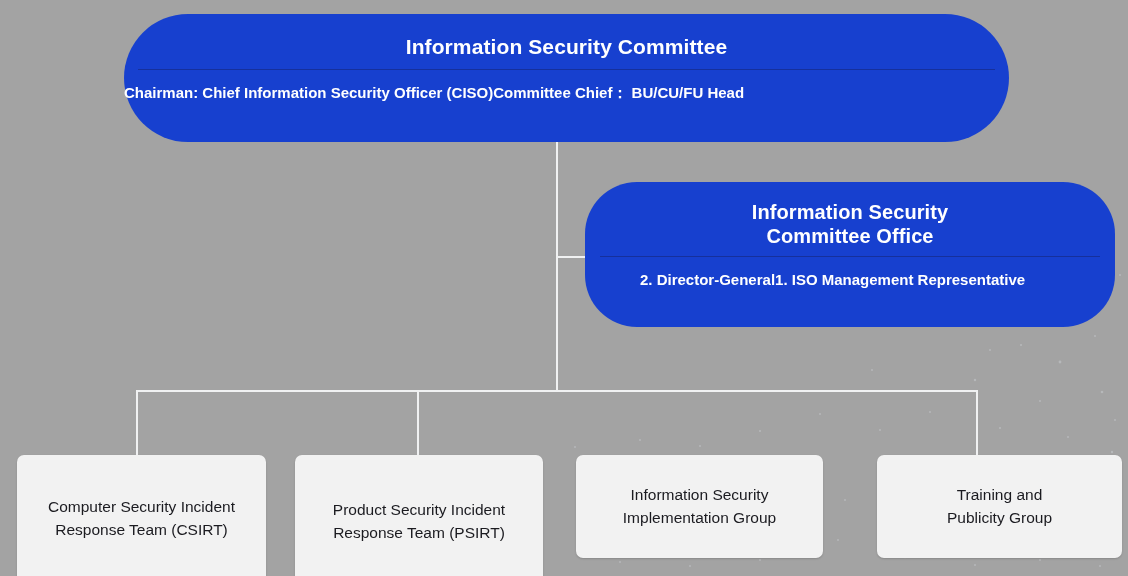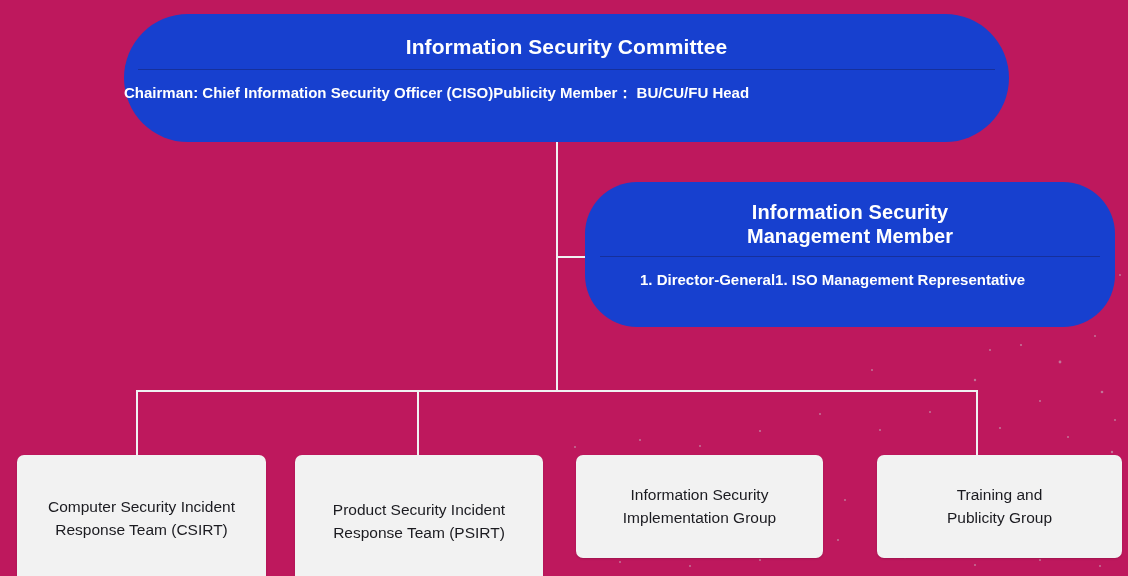--- a/index.html
+++ b/index.html
@@ -10,21 +10,21 @@
     width: 1128px;
     height: 576px;
     background: #74787c;
     font-family: "Liberation Sans", sans-serif;
     overflow: hidden;
   }
   #chart-root {
     position: relative;
     width: 1128px;
     height: 576px;
-    background: #be185d;
+    background: #a3a3a3;
   }
 
   
   .speckle-layer {
     position: absolute;
     left: 0; top: 0;
     width: 1128px; height: 576px;
     pointer-events: none;
     opacity: .5;
   }
@@ -212,32 +212,32 @@
 
   <div class="connector conn-v" style="left:417px; top:390px; height:65px;"></div>
 
   <div class="connector conn-v" style="left:976px; top:390px; height:65px;"></div>
 
   <div class="node-blue" id="node-committee">
     <div class="node-title">Information Security Committee</div>
     <div class="node-divider"></div>
     <div class="node-body">
       <div class="node-line">Chairman: Chief Information Security Officer (CISO)</div>
-      <div class="node-line">Publicity Member： BU/CU/FU Head</div>
+      <div class="node-line">Committee Chief： BU/CU/FU Head</div>
     </div>
   </div>
 
   <div class="node-blue" id="node-office">
     <div class="node-title">
       <span>Information Security</span><br>
-      <span>Management Member</span>
+      <span>Committee Office</span>
     </div>
     <div class="node-divider"></div>
     <div class="node-body">
-      <div class="node-line">1. Director-General</div>
+      <div class="node-line">2. Director-General</div>
       <div class="node-line">1. ISO Management Representative</div>
     </div>
   </div>
 
   <div class="node-light" id="leaf-csirt">
     <span class="leaf-label">Computer Security Incident
 Response Team (CSIRT)</span>
   </div>
   <div class="node-light" id="leaf-psirt">
     <span class="leaf-label">Product Security Incident

